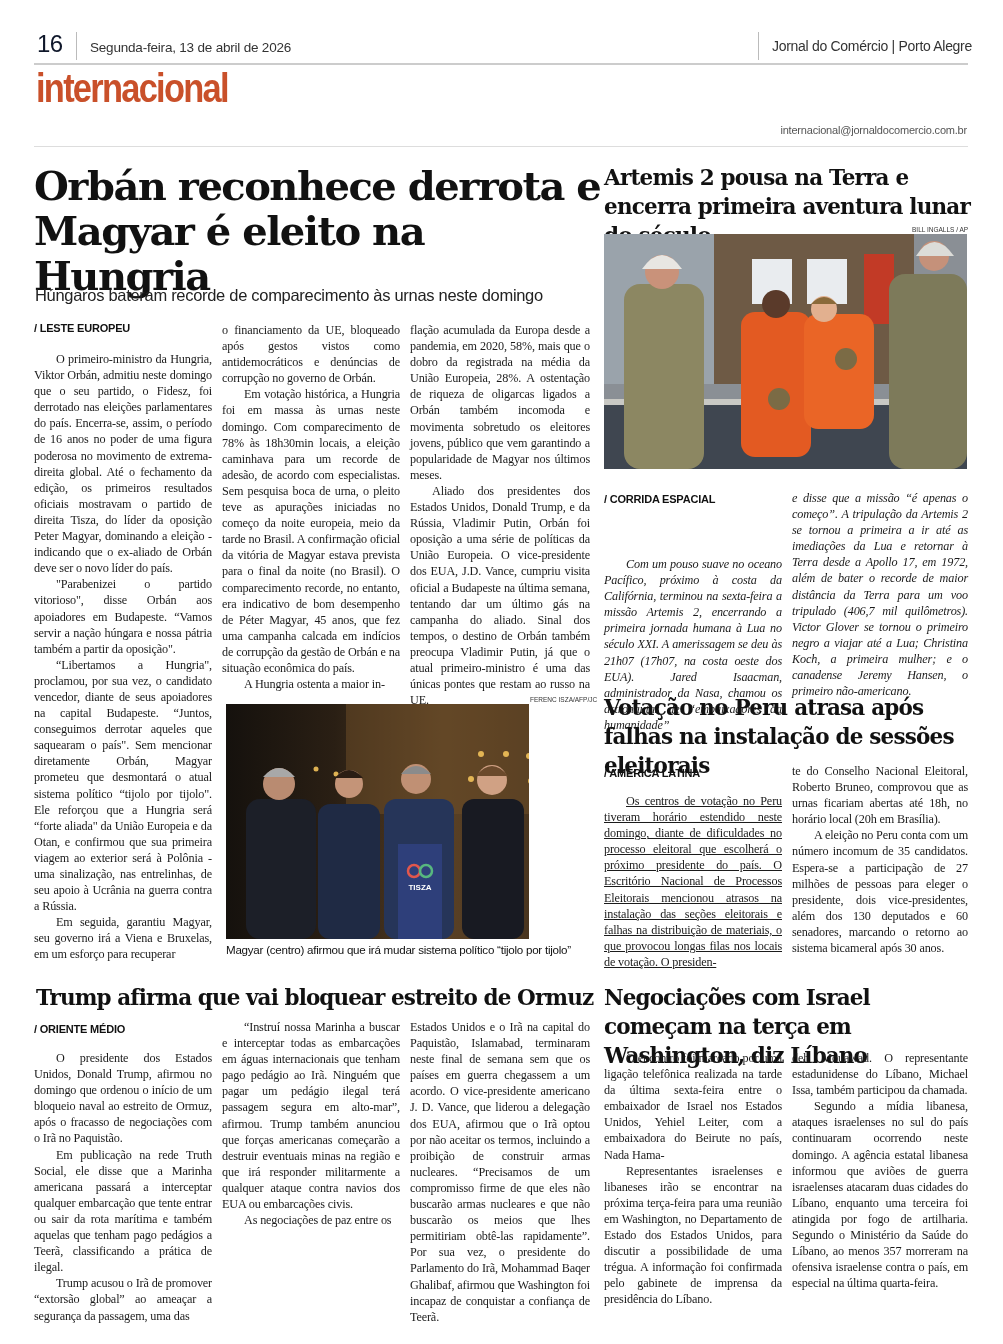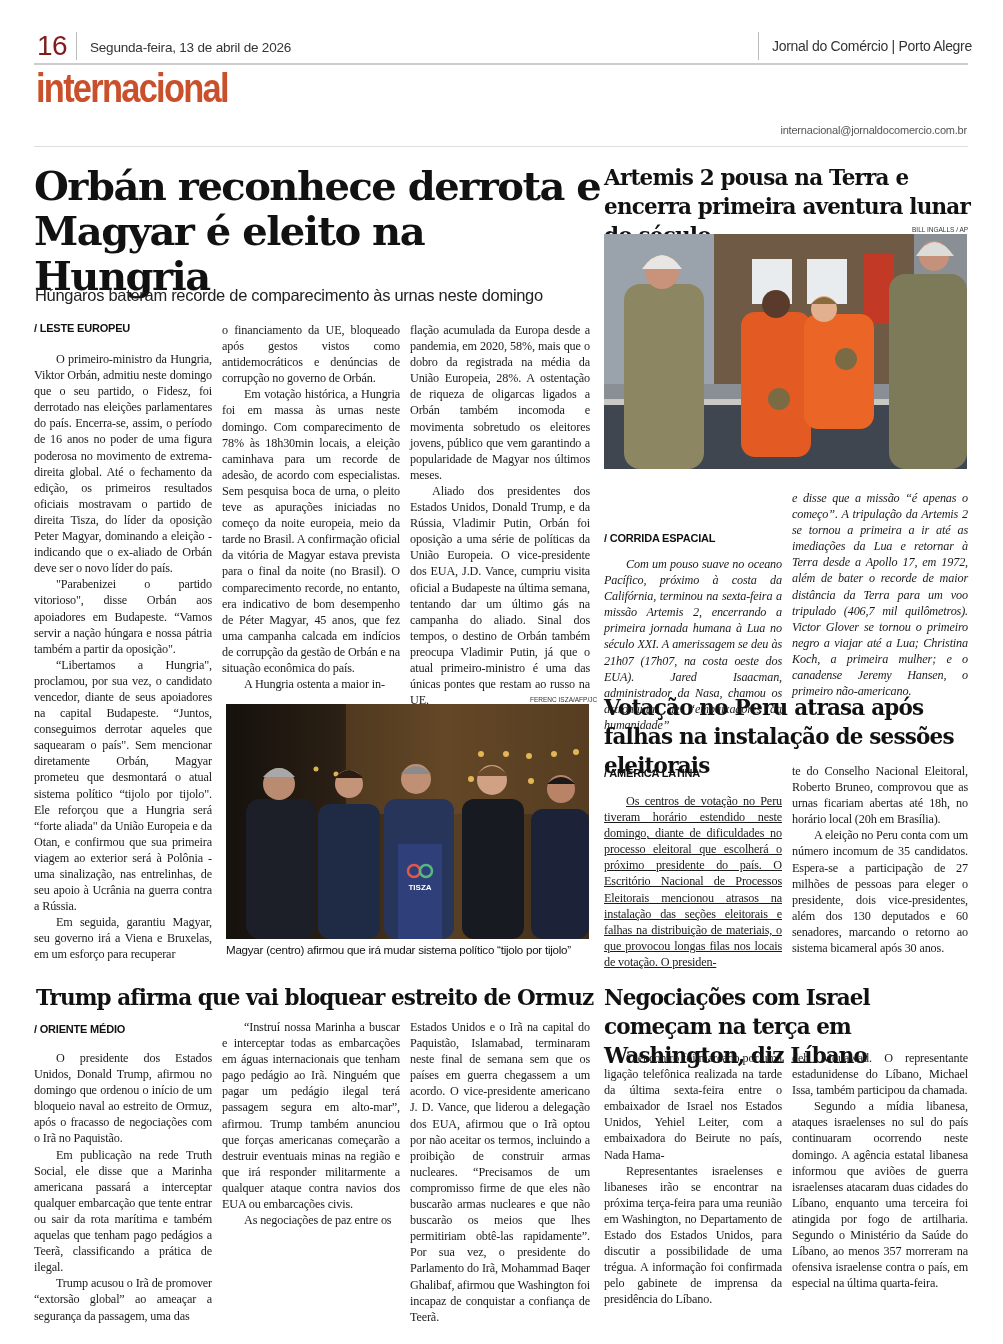--- a/index.html
+++ b/index.html
@@ -2,21 +2,21 @@
 <html><head>
 <meta charset="utf-8">
 <style>
   * { box-sizing: border-box; margin: 0; padding: 0; }
   html, body { width: 1003px; height: 1344px; background: #fff; overflow: hidden; }
   body { position: relative; font-family: "Liberation Serif", "DejaVu Serif", serif; color: #1a1a1a; }
 
   .abs { position: absolute; }
 
   
-  .page-num { left: 37px; top: 30px; font-family: "Liberation Sans", sans-serif; font-size: 28px; color: #7f1d1d; letter-spacing: -0.5px; }
+  .page-num { left: 37px; top: 30px; font-family: "Liberation Sans", sans-serif; font-size: 24px; color: #0f172a; letter-spacing: -0.5px; }
   .hdr-vsep { left: 76px; top: 32px; width: 1px; height: 28px; background: #bbb; }
   .hdr-date { left: 90px; top: 40px; font-family: "Liberation Sans", sans-serif; font-size: 13.5px; color: #333; letter-spacing: -0.2px; }
   .hdr-vsep2 { left: 758px; top: 32px; width: 1px; height: 28px; background: #bbb; }
   .hdr-paper { left: 772px; top: 38px; font-family: "Liberation Sans", sans-serif; font-size: 14px; color: #333; letter-spacing: -0.3px; text-align: right; }
   .hdr-rule { left: 34px; top: 63px; width: 934px; height: 2px; background: #ccc; }
   .section { left: 36px; top: 66px; font-family: "Liberation Sans", sans-serif; font-weight: bold; font-size: 40px; color: #c9502a; letter-spacing: -2px; transform: scaleX(0.86); transform-origin: left top; line-height: 1.1; }
   .email { right: 36px; top: 124px; font-family: "Liberation Sans", sans-serif; font-size: 11px; color: #555; letter-spacing: -0.2px; }
   .hdr-rule2 { left: 34px; top: 146px; width: 934px; height: 1px; background: #ddd; }
 
   
@@ -65,21 +65,21 @@
   <p style="text-indent:0">o financiamento da UE, bloqueado após gestos vistos como antidemocráticos e denúncias de corrupção no governo de Orbán.</p>
   <p>Em votação histórica, a Hungria foi em massa às urnas neste domingo. Com comparecimento de 78% às 18h30min locais, a eleição caminhava para um recorde de adesão, de acordo com especialistas. Sem pesquisa boca de urna, o pleito teve as apurações iniciadas no começo da noite europeia, meio da tarde no Brasil. A confirmação oficial da vitória de Magyar estava prevista para o final da noite (no Brasil). O comparecimento recorde, no entanto, era indicativo de bom desempenho de Péter Magyar, 45 anos, que fez uma campanha calcada em indícios de corrupção da gestão de Orbán e na situação econômica do país.</p>
   <p>A Hungria ostenta a maior in-</p>
 </div>
 <div class="abs col" style="left:410px; top:322px; width:180px;">
   <p style="text-indent:0">flação acumulada da Europa desde a pandemia, em 2020, 58%, mais que o dobro da registrada na média da União Europeia, 28%. A ostentação de riqueza de oligarcas ligados a Orbán também incomoda e movimenta sobretudo os eleitores jovens, público que vem garantindo a popularidade de Magyar nos últimos meses.</p>
   <p>Aliado dos presidentes dos Estados Unidos, Donald Trump, e da Rússia, Vladimir Putin, Orbán foi oposição a uma série de políticas da União Europeia. O vice-presidente dos EUA, J.D. Vance, cumpriu visita oficial a Budapeste na última semana, tentando dar um último gás na campanha do aliado. Sinal dos tempos, o destino de Orbán também preocupa Vladimir Putin, já que o atual primeiro-ministro é uma das únicas pontes que restam ao russo na UE.</p>
 </div>
 
 <div class="abs photo-credit" style="left:530px; top:696px;">FERENC ISZA/AFP/JC</div>
-<div class="abs photo" style="left:226px; top:704px; width:363px; height:235px;text-align:right;">
+<div class="abs photo" style="left:226px; top:704px; width:303px; height:235px;text-align:right;">
   <svg width="363" height="235" viewBox="0 0 363 235">
     <defs>
       <linearGradient id="bgN" x1="0" y1="0" x2="1" y2="0">
         <stop offset="0" stop-color="#15110d"></stop>
           <stop offset="0.3" stop-color="#2a1f14"></stop>
           <stop offset="0.6" stop-color="#5a4125"></stop>
           <stop offset="1" stop-color="#3d2c1a"></stop>
       </linearGradient>
     </defs>
     <rect width="363" height="235" fill="url(#bgN)"></rect>
@@ -145,21 +145,21 @@
       <circle cx="220" cy="75" r="13" fill="#e2b08f"></circle>
       <path d="M207 70 q13 -14 26 0" fill="#8a6a3a"></path>
     <circle cx="175" cy="165" r="11" fill="#7b6b45"></circle>
       <circle cx="242" cy="125" r="11" fill="#7b6b45"></circle>
 
     <rect x="285" y="40" width="78" height="195" rx="16" fill="#7d7a5a"></rect>
       <circle cx="330" cy="22" r="15" fill="#c5917a"></circle>
       <path d="M312 22 q18 -28 38 0" fill="#dcdcd8"></path>
   </svg>
 </div>
-<div class="abs rubric" style="left:604px; top:493px;margin-top:39px;">/ CORRIDA ESPACIAL</div>
+<div class="abs rubric" style="left:604px; top:493px;">/ CORRIDA ESPACIAL</div>
 <div class="abs col italic" style="left:604px; top:520px; width:178px;margin-top:36px;">
   <p>Com um pouso suave no oceano Pacífico, próximo à costa da Califórnia, terminou na sexta-feira a missão Artemis 2, encerrando a primeira jornada humana à Lua no século XXI. A amerissagem se deu às 21h07 (17h07, na costa oeste dos EUA). Jared Isaacman, administrador da Nasa, chamou os astronautas de “embaixadores da humanidade”</p>
 </div>
 <div class="abs col italic" style="left:792px; top:490px; width:176px;">
   <p style="text-indent:0">e disse que a missão “é apenas o começo”. A tripulação da Artemis 2 se tornou a primeira a ir até as imediações da Lua e retornar à Terra desde a Apollo 17, em 1972, além de bater o recorde de maior distância da Terra para um voo tripulado (406,7 mil quilômetros). Victor Glover se tornou o primeiro negro a viajar até a Lua; Christina Koch, a primeira mulher; e o canadense Jeremy Hansen, o primeiro não-americano.</p>
 </div>
 
 <h2 class="abs h-peru">Votação no Peru atrasa após falhas na instalação de sessões eleitorais</h2>
 <div class="abs rubric" style="left:604px; top:767px;">/ AMÉRICA LATINA</div>
 <div class="abs col" style="left:604px; top:793px; width:178px;text-decoration:underline;">

